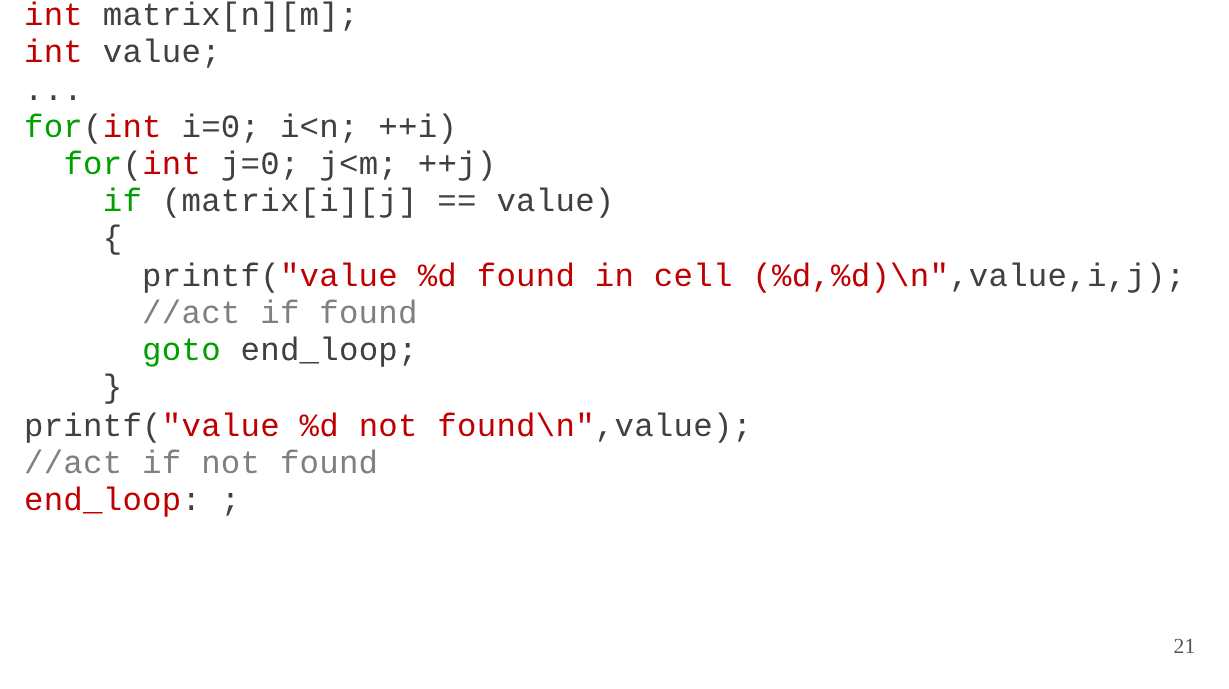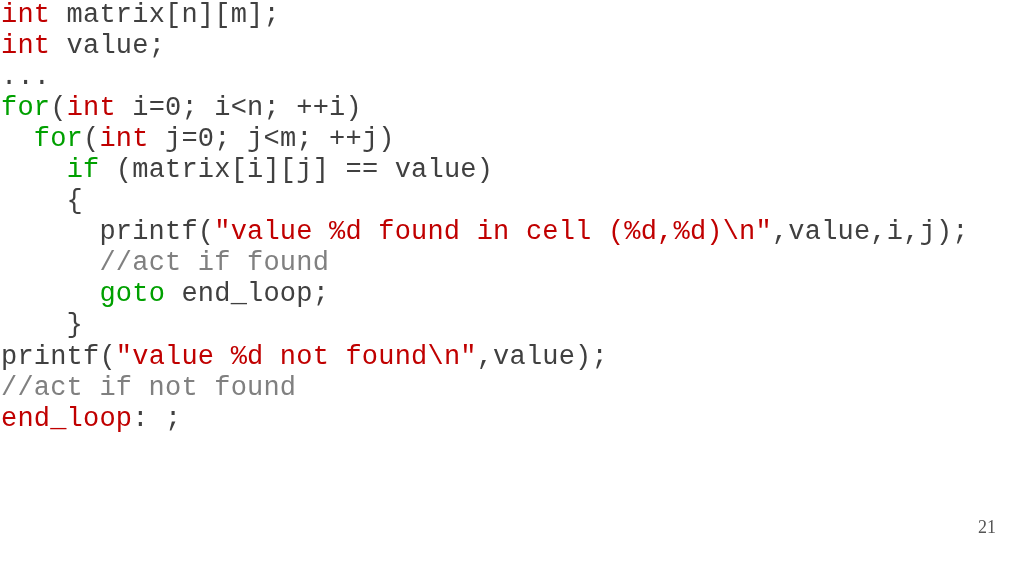--- a/index.html
+++ b/index.html
@@ -23,33 +23,33 @@
     font-size: 33px;
     margin-top: 10px;
     margin-bottom: 4px;
     color: #000;
   }
   .code {
     font-family: Consolas, "Courier New", monospace;
     font-size: 27px;
     line-height: 1.15;
     white-space: pre;
-    padding: 0 8px 0 1px;
+    padding: 0 8px 0 20px;
     letter-spacing: 0.2px;
   }
   .c-type   { color: #c00000; }
   .c-kw     { color: #00a000; }
   .c-str    { color: #c00000; }
   .c-cmt    { color: #808080; }
   .c-plain  { color: #404040; }
   .c-label  { color: #c00000; }
   .pagenum {
     position: absolute;
     right: 28px;
-    bottom: 36px;
+    bottom: 25px;
     font-family: "Times New Roman", Times, serif;
     font-size: 18px;
     color: #555;
   }
 </style>
 </head>
 <body>
 
 <div class="slide">
 

